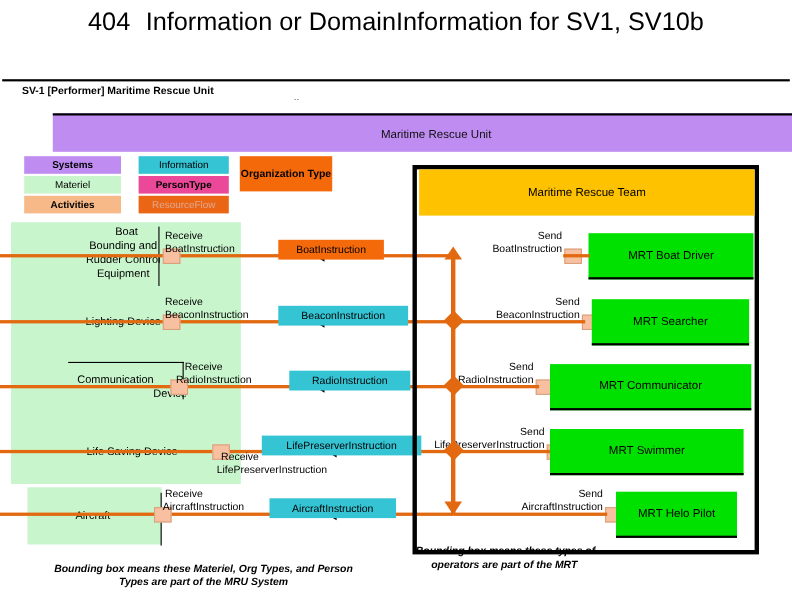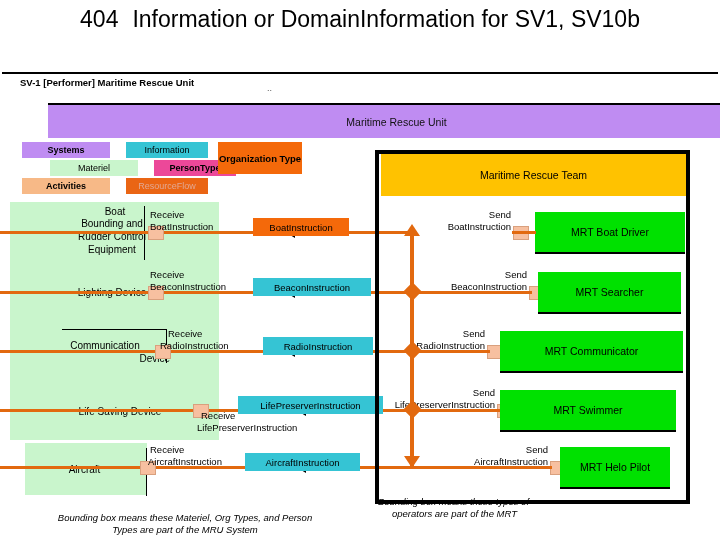--- a/index.html
+++ b/index.html
@@ -50,21 +50,21 @@
 
   
   .legend{position:absolute;left:22px;top:142px;width:290px;}
   .legend-row{display:flex;margin-bottom:2px;height:16px;}
   .lg{
     font-size:9px;font-weight:bold;color:#000;
     display:flex;align-items:center;justify-content:center;
     text-align:center;box-sizing:border-box;
   }
   .lg-systems{width:88px;background:#bf8cf2;}
-  .lg-materiel{width:88px;background:#c9f5cc;font-weight:normal;margin-left:28px;}
+  .lg-materiel{width:88px;background:#c9f5cc;font-weight:normal;}
   .lg-activities{width:88px;background:#f7b987;}
   .lg-information{width:82px;background:#35c4d4;margin-left:16px;font-weight:normal;}
   .lg-persontype{width:82px;background:#ec4899;margin-left:16px;}
   .lg-resourceflow{width:82px;background:#ea6514;margin-left:16px;color:#e2a893;font-weight:normal;}
   .lg-orgtype{
     position:absolute;left:196px;top:0px;width:84px;height:32px;
     background:#f4690a;color:#000;font-size:9.5px;
     display:flex;align-items:center;justify-content:center;text-align:center;
     line-height:11px;
   }
@@ -144,21 +144,21 @@
 
   .person{
     position:absolute;height:42px;background:#00e100;
     display:flex;align-items:center;justify-content:center;
     font-size:10.5px;color:#000;white-space:nowrap;
     border-bottom:2px solid #000;box-sizing:border-box;
   }
 
   
   .caption{
-    position:absolute;font-style:italic;font-weight:normal;
+    position:absolute;font-style:italic;font-weight:bold;
     font-size:9.5px;color:#000;line-height:12px;text-align:center;
   }
   .caption-left{left:30px;top:512px;width:310px;}
   .caption-right{left:378px;top:496px;width:180px;text-align:left;}
 </style>
 </head>
 <body>
 
 <div id="stage">
 

